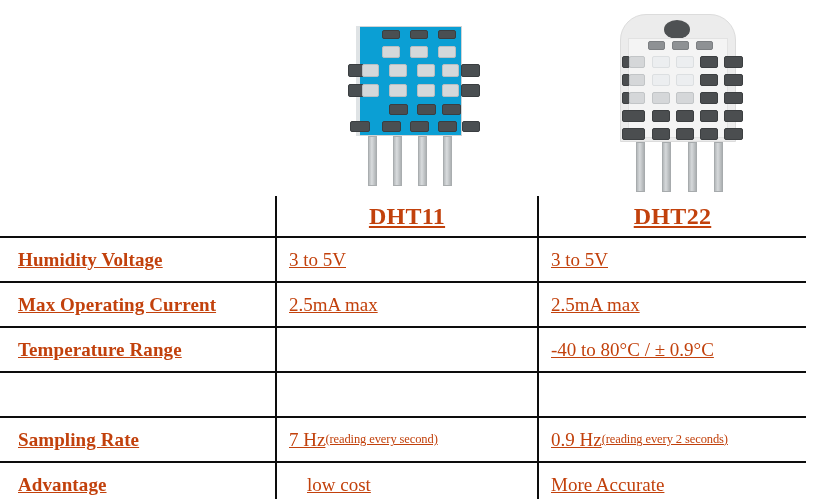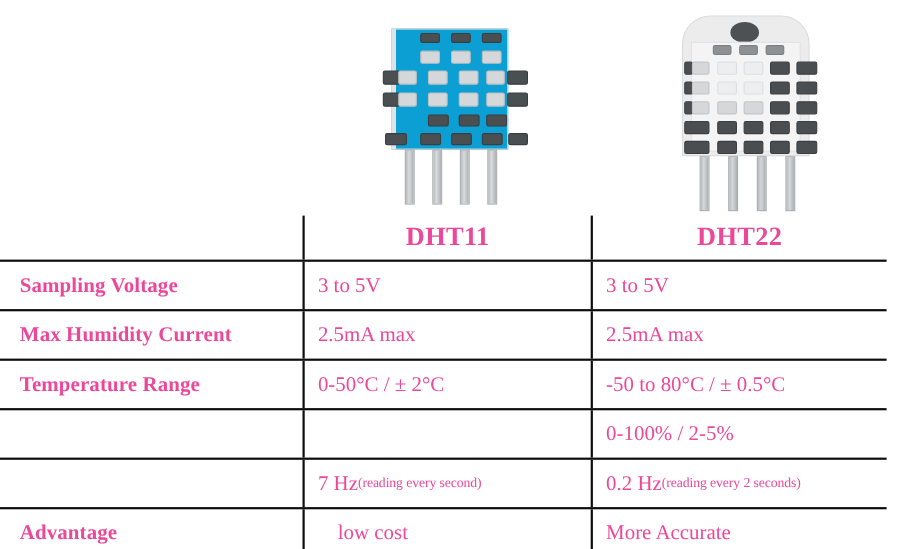--- a/index.html
+++ b/index.html
@@ -57,21 +57,22 @@
 
   
   #table{position:absolute;left:0;top:196px;width:816px;}
   .trow{position:relative;width:806px;height:43px;border-bottom:2px solid #0d0d0d;}
   .trow.header{height:40px;border-bottom:2px solid #0d0d0d;}
   .vdiv{position:absolute;top:0;bottom:0;width:2px;background:#0d0d0d;}
   .vdiv.v1{left:275px;}
   .vdiv.v2{left:537px;}
   .cell{
     position:absolute;top:0;height:100%;display:flex;align-items:center;
-    color:#ec4899;
+    color:#c2410c;
+    text-decoration:underline;
   }
   .c1{left:0;width:275px;padding-left:18px;box-sizing:border-box;
       font-weight:bold;font-size:19px;letter-spacing:.1px;}
   .c2{left:277px;width:260px;padding-left:12px;box-sizing:border-box;font-size:19px;}
   .c3{left:539px;width:267px;padding-left:12px;box-sizing:border-box;font-size:19px;}
   .trow.header .c2,.trow.header .c3{
     justify-content:center;padding-left:0;font-weight:bold;font-size:24px;letter-spacing:.3px;
   }
   .indent{padding-left:30px;}
   .small-note{font-size:12.5px;letter-spacing:-.1px;}
@@ -177,56 +178,55 @@
       <div class="vdiv v1"></div>
       <div class="vdiv v2"></div>
       <div class="cell c1"></div>
       <div class="cell c2">DHT11</div>
       <div class="cell c3">DHT22</div>
     </div>
 
     <div class="trow">
       <div class="vdiv v1"></div>
       <div class="vdiv v2"></div>
-      <div class="cell c1">Sampling Voltage</div>
+      <div class="cell c1">Humidity Voltage</div>
       <div class="cell c2">3 to 5V</div>
       <div class="cell c3">3 to 5V</div>
     </div>
 
     <div class="trow">
       <div class="vdiv v1"></div>
       <div class="vdiv v2"></div>
-      <div class="cell c1">Max Humidity Current</div>
+      <div class="cell c1">Max Operating Current</div>
       <div class="cell c2">2.5mA max</div>
       <div class="cell c3">2.5mA max</div>
     </div>
 
     <div class="trow">
       <div class="vdiv v1"></div>
       <div class="vdiv v2"></div>
       <div class="cell c1">Temperature Range</div>
-      <div class="cell c2">0-50°C / ± 2°C</div>
-      <div class="cell c3">-50 to 80°C / ± 0.5°C</div>
-    </div>
-
-    <div class="trow">
-      <div class="vdiv v1"></div>
-      <div class="vdiv v2"></div>
-      <div class="cell c3">0-100% / 2-5%</div>
-    </div>
-
-    <div class="trow">
-      <div class="vdiv v1"></div>
-      <div class="vdiv v2"></div>
+      <div class="cell c3">-40 to 80°C / ± 0.9°C</div>
+    </div>
+
+    <div class="trow">
+      <div class="vdiv v1"></div>
+      <div class="vdiv v2"></div>
+    </div>
+
+    <div class="trow">
+      <div class="vdiv v1"></div>
+      <div class="vdiv v2"></div>
+      <div class="cell c1">Sampling Rate</div>
       <div class="cell c2">
         <span>7 Hz </span>
           <span class="small-note">(reading every second)</span>
       </div>
       <div class="cell c3">
-        <span>0.2 Hz </span>
+        <span>0.9 Hz </span>
           <span class="small-note">(reading every 2 seconds)</span>
       </div>
     </div>
 
     <div class="trow">
       <div class="vdiv v1"></div>
       <div class="vdiv v2"></div>
       <div class="cell c1">Advantage</div>
       <div class="cell c2 indent">low cost</div>
       <div class="cell c3">More Accurate</div>

